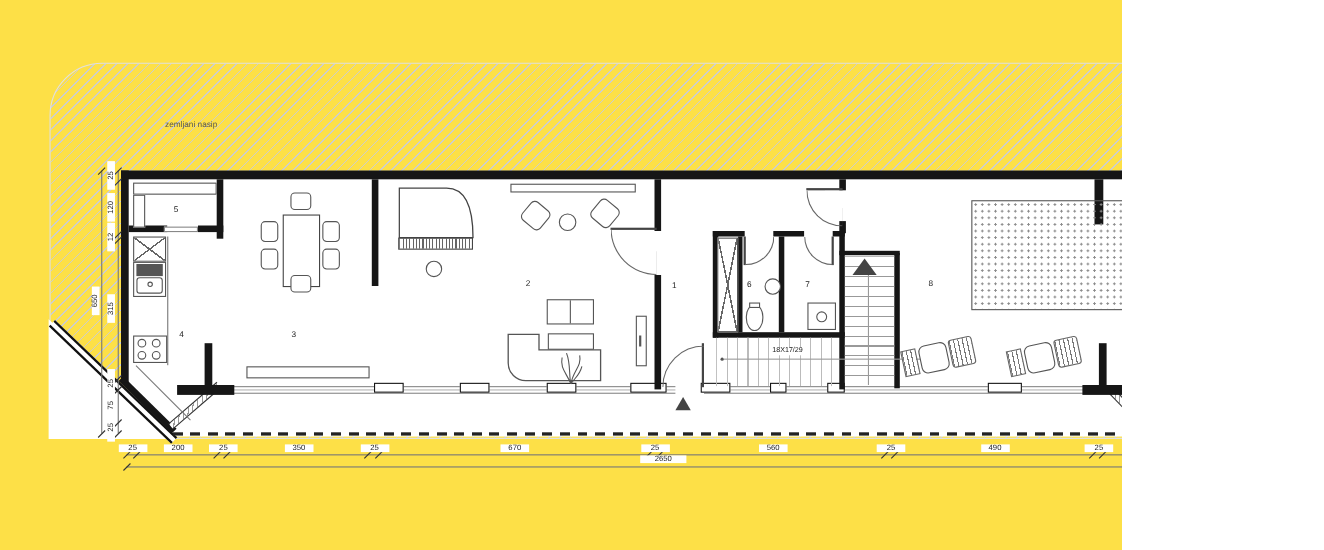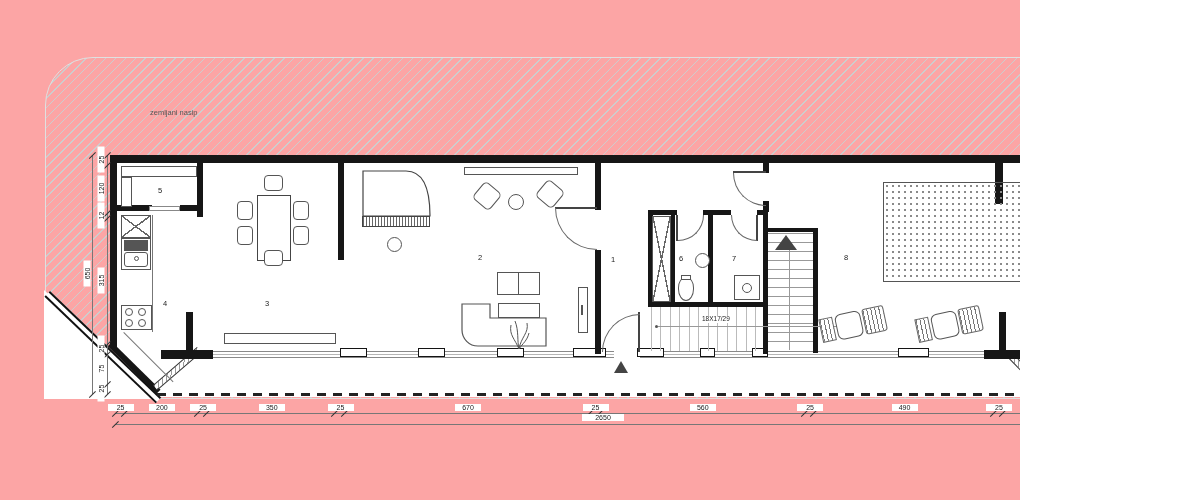--- a/index.html
+++ b/index.html
@@ -1,16 +1,16 @@
 <!DOCTYPE html>
 <html><head>
 <meta charset="utf-8">
 <style>
   html,body{margin:0;padding:0;background:#fff;}
-  .canvas{position:relative;width:1020px;height:500px;background:#fca5a5;overflow:hidden;
+  .canvas{position:relative;width:1020px;height:500px;background:#fde047;overflow:hidden;
           font-family:"Liberation Sans", sans-serif;}
   .abs{position:absolute;}
   
   .hatch{position:absolute;left:45px;top:57px;width:1113px;height:340px;
          border-radius:48px 48px 0 0;border:1px solid #e0e0e0;
          background:repeating-linear-gradient(135deg,#cdcdcd 0 1px,transparent 1px 7px);}
   .cutout{position:absolute;left:0;top:0;width:1204px;height:500px;background:#fff;}
   
   .w{position:absolute;background:#161616;}
   .thin{position:absolute;background:#444;}

